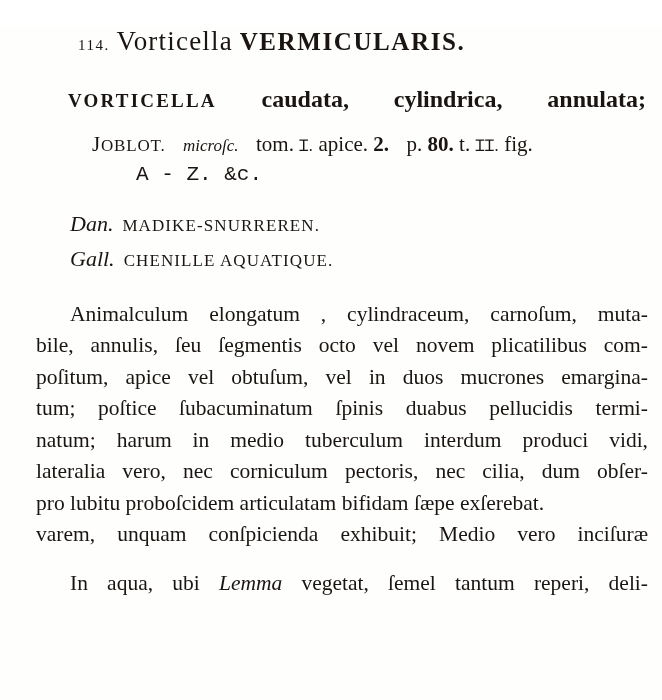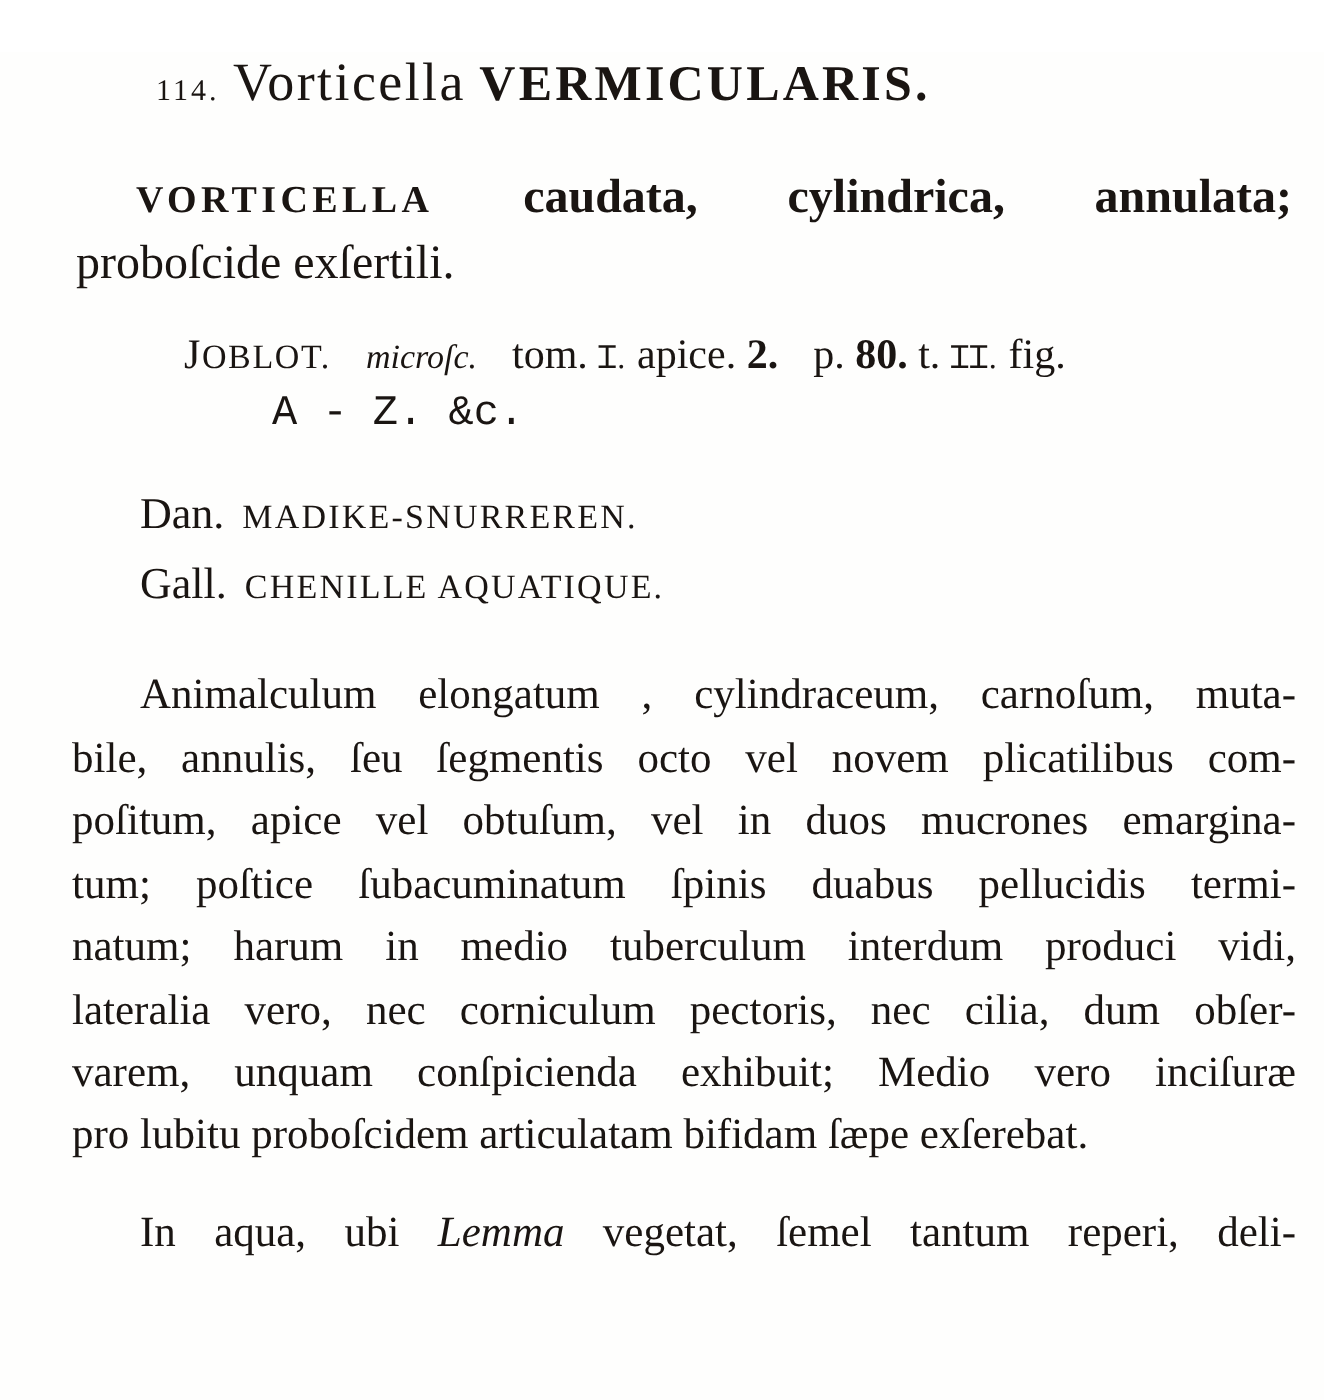--- a/index.html
+++ b/index.html
@@ -98,20 +98,21 @@
   .cit-sp { display: inline-block; width: 7px; }
 
   
   .vern {
     margin-top: 16px;
     padding-left: 70px;
     font-size: 21px;
     line-height: 1.62;
   }
   .vern .lang {
+    font-style: italic;
     font-size: 22px;
   }
   .vern .name {
     font-size: 17px;
     letter-spacing: 1.1px;
     text-transform: uppercase;
     margin-left: 9px;
   }
 
   
@@ -141,21 +142,20 @@
 <div id="page">
 
   <div class="head">
     <span class="folio">114.</span>
     <span class="genus">Vorticella</span>
     <span class="epithet">vermicularis.</span>
   </div>
 
   <div class="diagnosis">
     <span class="diag-line1"><span class="lead"></span><span class="sc">Vorticella</span> <span>caudata, cylindrica,  annulata;</span></span>
-    <span class="diag-line2">proboſcide exſertili.</span>
   </div>
 
   <div class="citation">
     <span class="auth"><span class="auth-cap">J</span><span>oblot.</span></span>
     <span class="cit-sp"></span>
     <span class="work">microſc.</span>
     <span class="cit-sp"></span>
     <span>tom.</span>
     <span class="rn">ɪ.</span>
     <span>apice.</span>
@@ -179,21 +179,21 @@
   </div>
 
   <div class="body" id="body-text">
       <div class="para">
         <span class="ln first"><span>Animalculum elongatum , cylindraceum, carnoſum, muta-</span></span>
         <span class="ln"><span>bile, annulis, ſeu ſegmentis octo vel novem plicatilibus com-</span></span>
         <span class="ln"><span>poſitum, apice vel obtuſum, vel in duos mucrones emargina-</span></span>
         <span class="ln"><span>tum; poſtice ſubacuminatum ſpinis duabus pellucidis termi-</span></span>
         <span class="ln"><span>natum; harum in medio tuberculum interdum produci vidi,</span></span>
         <span class="ln"><span>lateralia vero, nec corniculum pectoris, nec cilia, dum obſer-</span></span>
+        <span class="ln last"><span>pro lubitu proboſcidem articulatam bifidam ſæpe exſerebat.</span></span>
         <span class="ln"><span>varem, unquam conſpicienda exhibuit; Medio vero inciſuræ</span></span>
-        <span class="ln last"><span>pro lubitu proboſcidem articulatam bifidam ſæpe exſerebat.</span></span>
       </div>
       <div class="para">
         <span class="ln first"><span>In aqua, ubi </span><i>Lemma</i><span> vegetat, ſemel tantum reperi, deli-</span></span>
       </div>
     </div>
 
 </div>
 
 </body></html>

